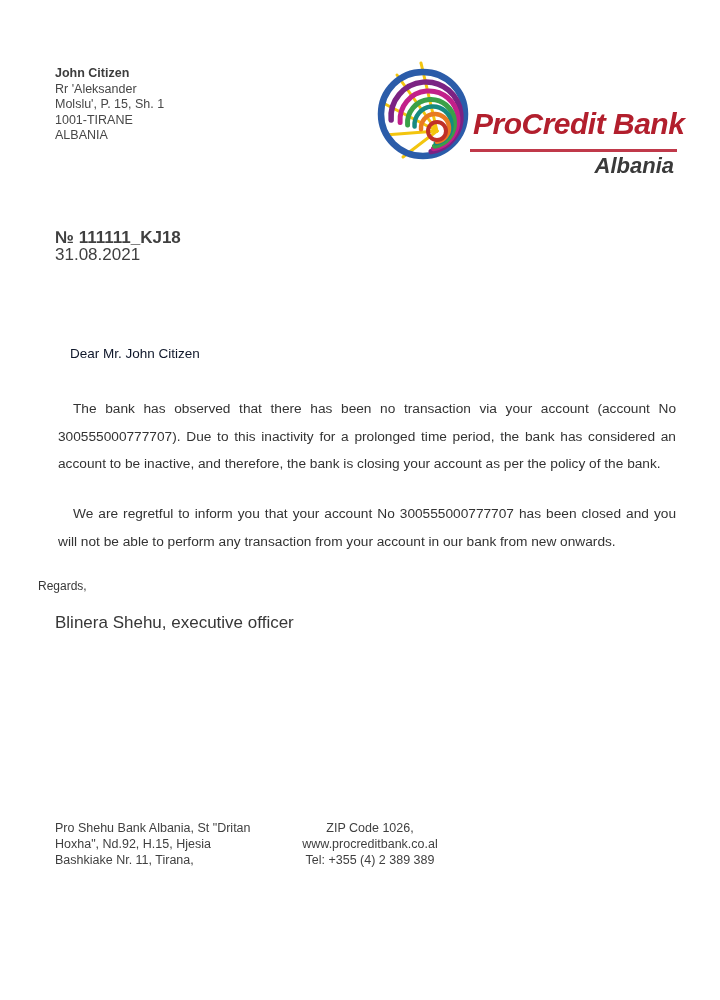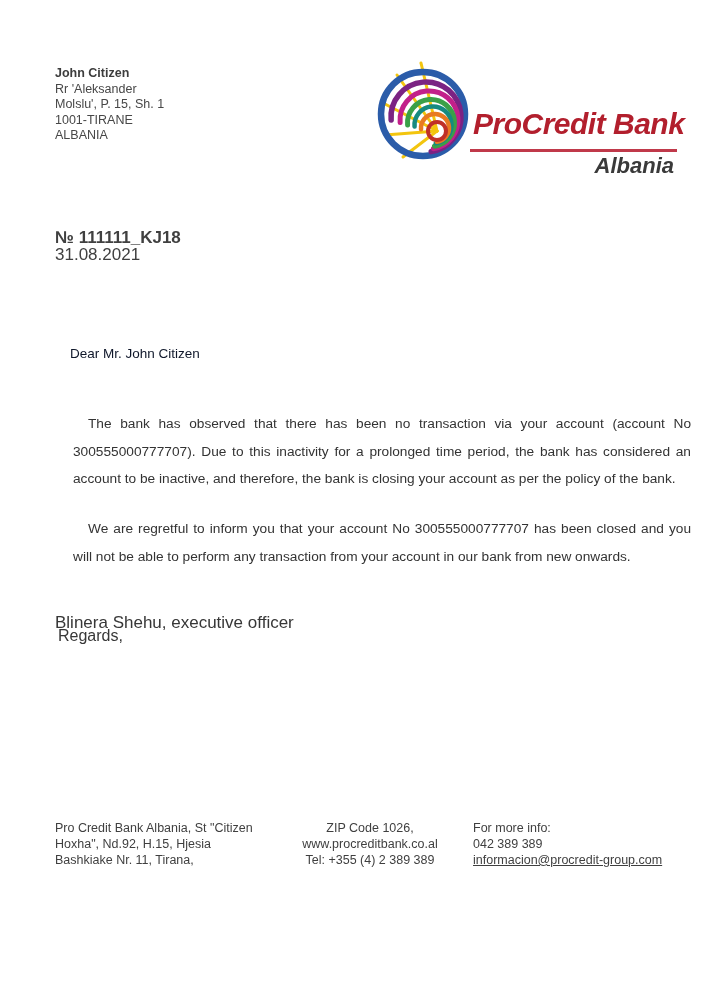--- a/index.html
+++ b/index.html
@@ -21,24 +21,24 @@
   .brand-rule{position:absolute;left:95px;top:94px;width:207px;height:2.5px;background:#c0394a;}
   .brand-region{
     position:absolute;right:3px;top:98px;width:200px;text-align:right;
     font-size:22px;font-style:italic;font-weight:600;color:#3a3a3a;
   }
   
   .ref{position:absolute;left:55px;top:229px;font-size:17px;line-height:17px;color:#404040;}
   .ref .no{font-weight:bold;}
   
   .salutation{position:absolute;left:70px;top:346px;font-size:13.5px;color:#0f172a;}
-  .para{position:absolute;left:55px;width:618px;margin:18px;font-size:13.7px;line-height:27.5px;color:#333333;}
+  .para{position:absolute;left:55px;width:618px;margin:3px;font-size:13.7px;line-height:27.5px;color:#333333;}
   .p1{top:392px;text-align:justify;text-indent:15px;}
   .p2{top:497px;text-align:justify;text-indent:15px;}
-  .closing{position:absolute;left:58px;top:579px;font-size:16px;color:#373737;margin-top:48px;}
+  .closing{position:absolute;left:38px;top:579px;font-size:12px;color:#373737;}
   .signature{position:absolute;left:55px;top:613px;font-size:17px;color:#373737;}
   
   .fcol{position:absolute;top:820px;font-size:12.5px;line-height:16px;color:#3f3f3f;}
   .fc1{left:55px;width:210px;}
   .fc2{left:270px;width:200px;text-align:center;}
   .fc3{left:473px;width:230px;}
   .email{color:#3f3f3f;text-decoration:underline;cursor:pointer;}
   
   .bar{position:absolute;left:48px;top:924px;width:624px;height:21px;display:flex;}
   .bar .seg{flex:1;height:100%;}
@@ -91,33 +91,28 @@
     <div class="date">31.08.2021</div>
   </div>
 
   <div class="salutation">Dear Mr. John Citizen</div>
   <p class="para p1">The bank has observed that there has been no transaction via your account (account No 300555000777707). Due to this inactivity for a prolonged time period, the bank has considered an account to be inactive, and therefore, the bank is closing your account as per the policy of the bank.</p>
   <p class="para p2">We are regretful to inform you that your account No 300555000777707 has been closed and you will not be able to perform any transaction from your account in our bank from new onwards.</p>
   <div class="closing">Regards,</div>
   <div class="signature">Blinera Shehu, executive officer</div>
 
   <div class="fcol fc1">
-    <div>Pro Credit Bank Albania, St "Citizen</div>
+    <div>Pro Shehu Bank Albania, St "Dritan</div>
     <div>Hoxha", Nd.92, H.15, Hjesia</div>
     <div>Bashkiake Nr. 11, Tirana,</div>
   </div>
   <div class="fcol fc2">
     <div>ZIP Code 1026,</div>
     <div>www.procreditbank.co.al</div>
     <div>Tel: +355 (4) 2 389 389</div>
-  </div>
-  <div class="fcol fc3">
-    <div>For more info:</div>
-    <div>042 389 389</div>
-    <div><a class="email">informacion@procredit-group.com</a></div>
   </div>
 
   <div class="bar">
     <div class="seg" style="background-color: rgb(246, 190, 15);"></div>
     <div class="seg" style="background-color: rgb(232, 136, 60);"></div>
     <div class="seg" style="background-color: rgb(192, 90, 17);"></div>
     <div class="seg" style="background-color: rgb(91, 138, 59);"></div>
     <div class="seg" style="background-color: rgb(124, 46, 155);"></div>
     <div class="seg" style="background-color: rgb(74, 124, 201);"></div>
   </div>

